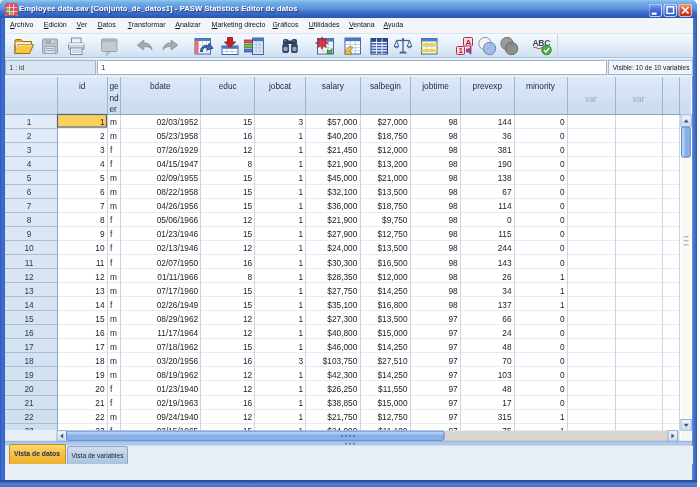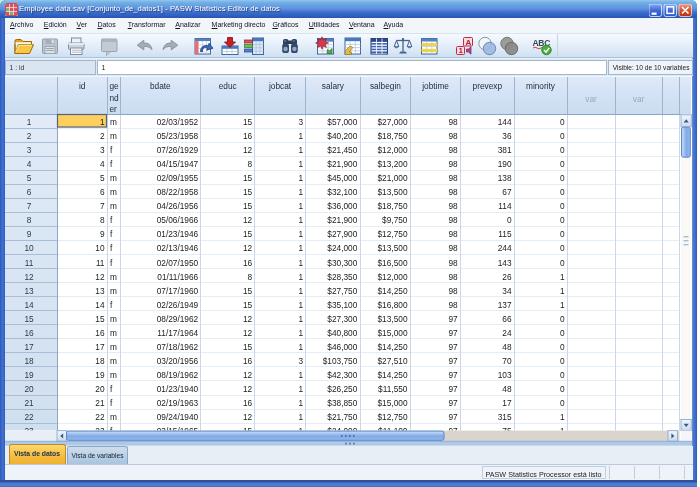--- a/index.html
+++ b/index.html
@@ -25,21 +25,21 @@
           <rect x="8.8" y="0.8" width="3.4" height="3.4"></rect>
    <rect x="0.8" y="4.8" width="3.4" height="3.4" fill="#7ab868"></rect>
           <rect x="4.8" y="4.8" width="3.4" height="3.4"></rect>
           <rect x="8.8" y="4.8" width="3.4" height="3.4"></rect>
    <rect x="0.8" y="8.8" width="3.4" height="3.4"></rect>
           <rect x="4.8" y="8.8" width="3.4" height="3.4" fill="#7ab868"></rect>
           <rect x="8.8" y="8.8" width="3.4" height="3.4"></rect>
         </g>
    <rect x="0.4" y="0.4" width="12.2" height="12.2" rx="1" fill="none" stroke="#b03040" stroke-width="0.9"></rect>
  </svg>
- <span class="txt" style="left:19px;top:4px;font-size:7.6px;font-weight:normal;color:#ffffff;text-shadow:1px 1px 1px rgba(10,20,60,.65);letter-spacing:.08px">Employee data.sav [Conjunto_de_datos1] - PASW Statistics Editor de datos</span>
+ <span class="txt" style="left:19px;top:4px;font-size:7.6px;font-weight:bold;color:#ffffff;text-shadow:1px 1px 1px rgba(10,20,60,.65);letter-spacing:.08px">Employee data.sav [Conjunto_de_datos1] - PASW Statistics Editor de datos</span>
  <svg style="position:absolute;left:649px;top:3.5px" width="44" height="13" viewBox="0 0 44 13">
    <defs>
           <linearGradient id="bb" x1="0" y1="0" x2="0" y2="1">
             <stop offset="0" stop-color="#8aaaf0"></stop>
             <stop offset="0.5" stop-color="#3e6bd8"></stop>
             <stop offset="1" stop-color="#2c55c0"></stop>
           </linearGradient>
    <linearGradient id="cb" x1="0" y1="0" x2="0" y2="1">
             <stop offset="0" stop-color="#f0a088"></stop>
             <stop offset="0.45" stop-color="#dd5531"></stop>
@@ -643,19 +643,12 @@
       <rect x="0" y="365.3" width="687" height="4.4" fill="#aec9e8"></rect>
       <line x1="0" y1="365.3" x2="687" y2="365.3" stroke="#7fa3cf" stroke-width="0.8"></line>
       <rect x="340" y="366.7" width="1.8" height="1.8" fill="#5580b4"></rect>
       <rect x="344" y="366.7" width="1.8" height="1.8" fill="#5580b4"></rect>
       <rect x="348" y="366.7" width="1.8" height="1.8" fill="#5580b4"></rect>
     </svg>
 <div style="position:absolute;left:4.5px;top:445.7px;width:688px;height:18.5px;background:#e7eef6">
  <div style="position:absolute;left:4px;top:-1.8px;width:57px;height:20.3px;background:linear-gradient(#fdd86e,#f5bc3f 60%,#eeb232);border:1px solid #c08c28;border-bottom:0;border-radius:2.5px 2.5px 0 0;font-size:6.8px;font-weight:bold;color:#1c2f50;text-align:center;padding-top:5px">Vista de datos</div>
  <div style="position:absolute;left:62.5px;top:0.5px;width:61px;height:18px;background:linear-gradient(#cfdeee,#a9c4de);border:1px solid #8aa8c6;border-bottom:0;border-radius:2.5px 2.5px 0 0;font-size:6.6px;color:#15202e;text-align:center;padding-top:4.6px">Vista de variables</div>
 </div>
-<div style="position:absolute;left:4.5px;top:464.2px;width:688px;height:15.8px;background:#eef3f9;border-top:1px solid #bccbdb">
- <div style="position:absolute;left:477px;top:1.2px;width:124px;height:12.6px;border:1px solid #c0cedd;padding:2.2px 0 0 3px;font-size:7.2px;color:#1a1a1a;white-space:nowrap">PASW Statistics Processor está listo</div>
- <div style="position:absolute;left:604px;top:1.2px;width:1px;height:12.6px;background:#c0cedd"></div>
- <div style="position:absolute;left:629px;top:1.2px;width:1px;height:12.6px;background:#c0cedd"></div>
- <div style="position:absolute;left:654px;top:1.2px;width:1px;height:12.6px;background:#c0cedd"></div>
- <div style="position:absolute;left:679px;top:1.2px;width:1px;height:12.6px;background:#c0cedd"></div>
-</div>
 </div>
 </body></html>

